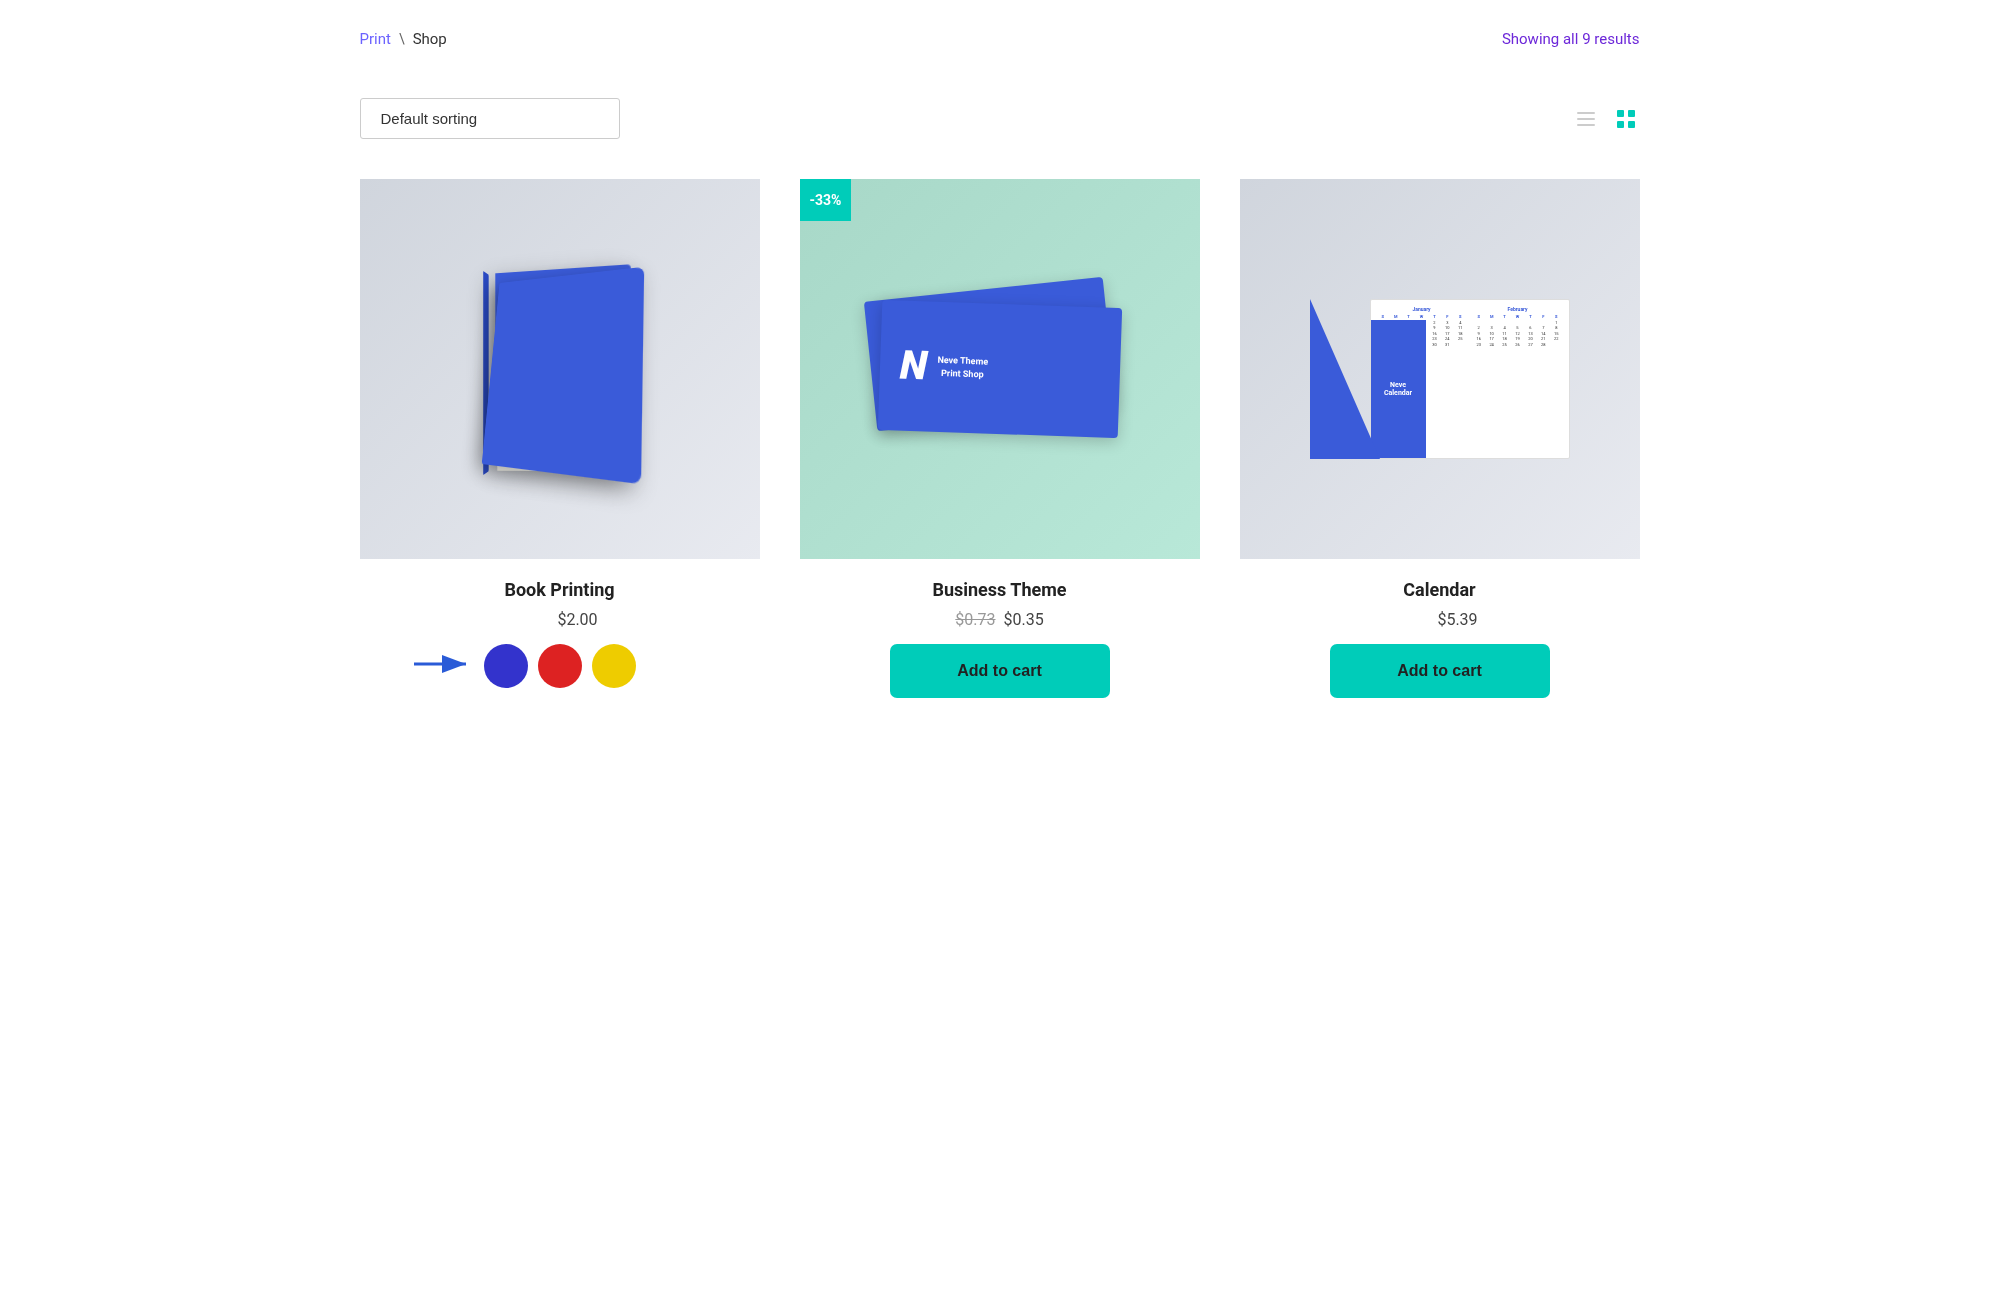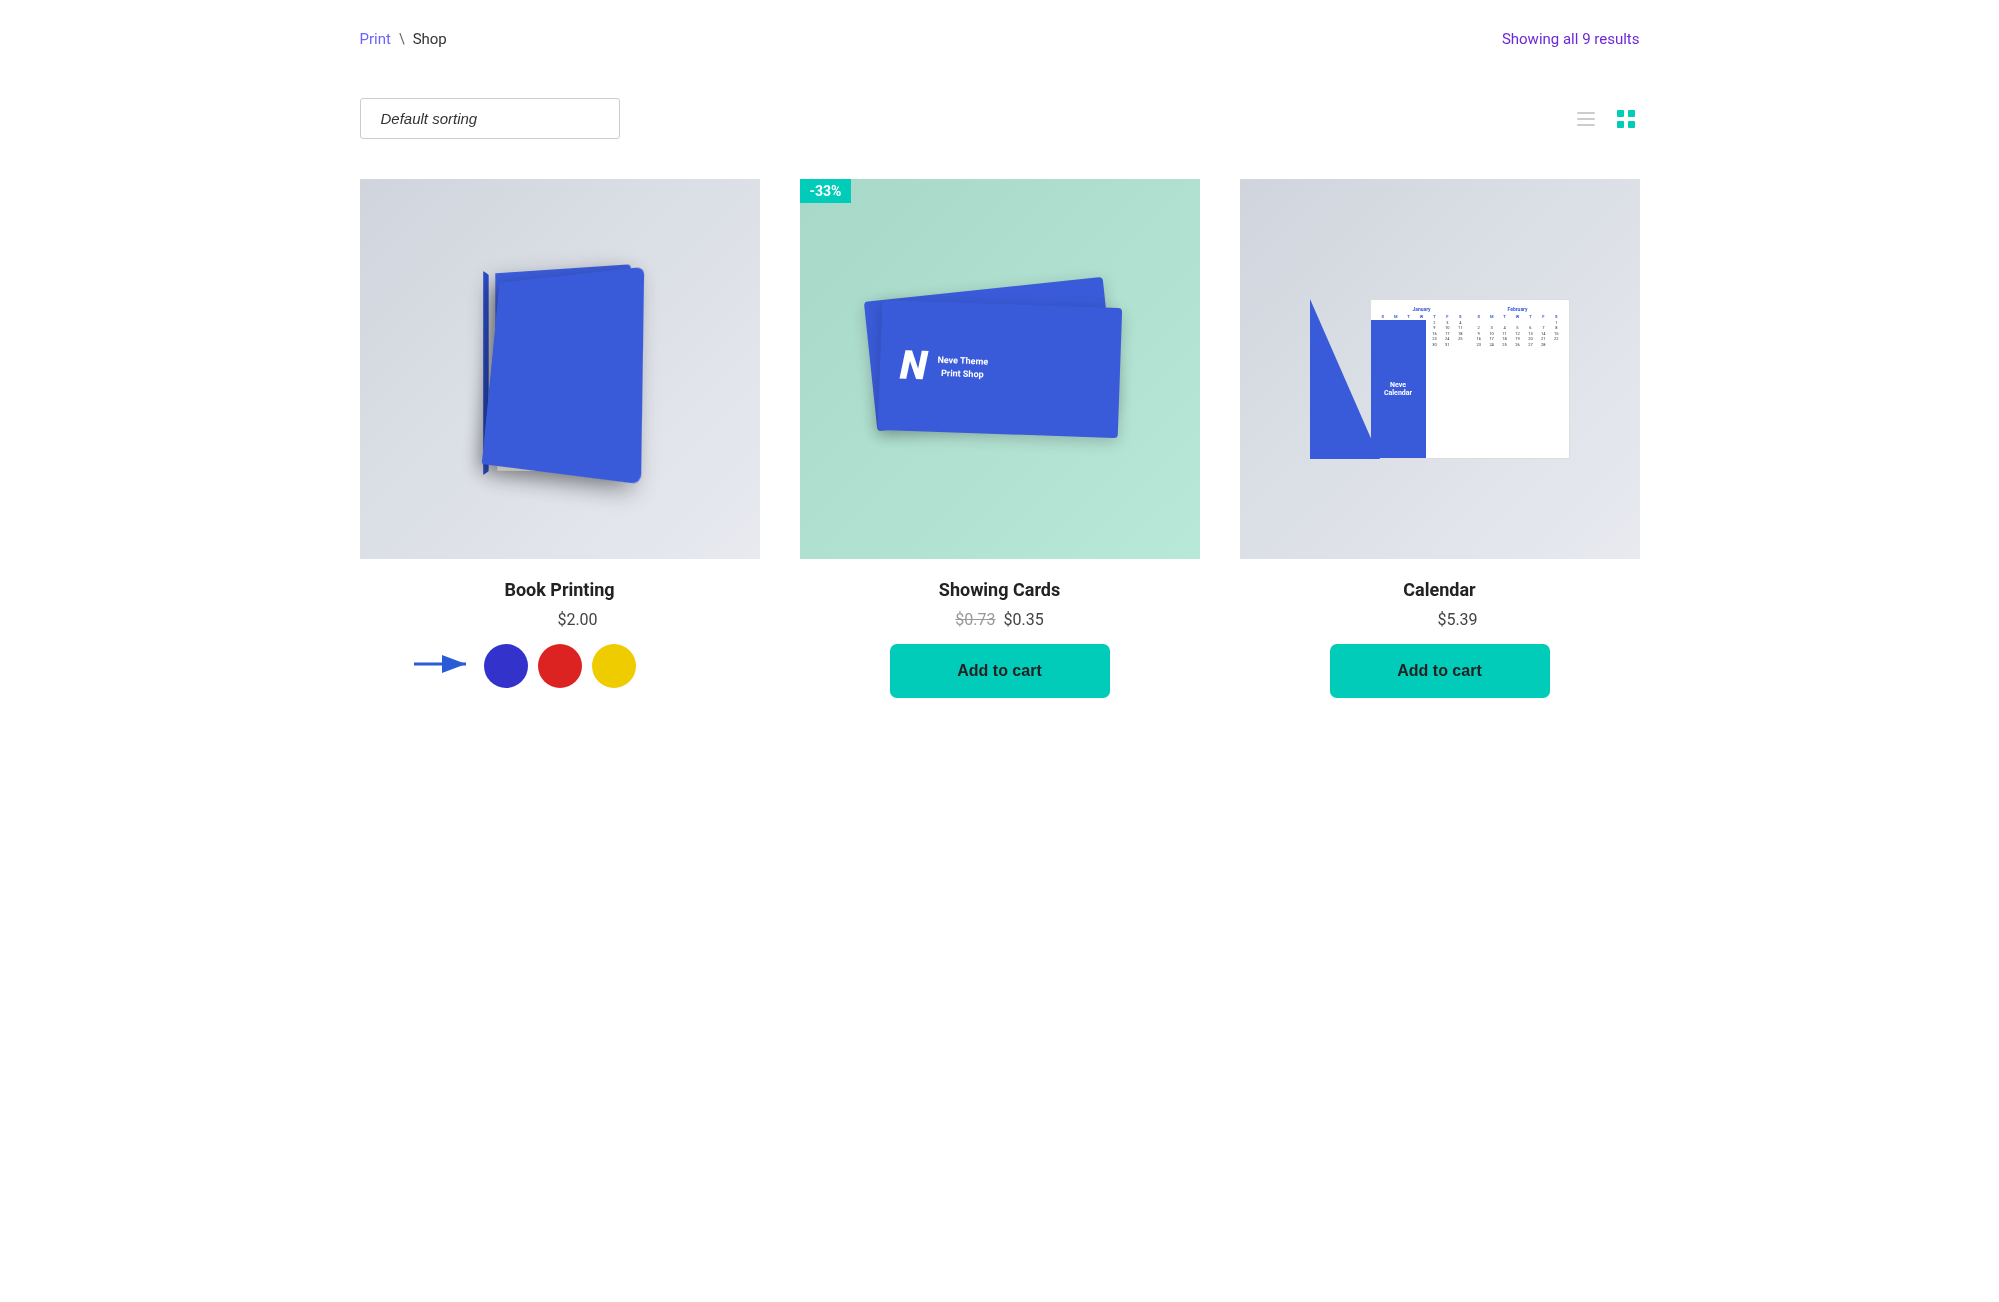--- a/index.html
+++ b/index.html
@@ -62,21 +62,20 @@
     }
     .sort-select-wrapper select {
       border: none;
       outline: none;
       font-size: 15px;
       color: #333;
       background: transparent;
       width: 100%;
       cursor: pointer;
       appearance: none;
-      font-style: italic;
       -webkit-appearance: none;
     }
     .view-icons {
       display: flex;
       align-items: center;
       gap: 12px;
     }
     .view-icon {
       cursor: pointer;
       color: #ccc;
@@ -269,21 +268,21 @@
 
     
     .discount-badge {
       position: absolute;
       top: 0;
       left: 0;
       background: #00ccb9;
       color: white;
       font-size: 14px;
       font-weight: bold;
-      padding: 4px 10px;
+      padding: 13px 10px;
       z-index: 10;
     }
 
     
     .product-name {
       font-size: 18px;
       font-weight: 700;
       margin-bottom: 10px;
       color: #222;
     }
@@ -448,21 +447,21 @@
               <div class="bcard-n">N</div>
               <div class="bcard-text">Neve Theme<br>Print Shop<br>Neve</div>
             </div>
             <div class="bcard bcard-2">
               <div class="bcard-n">N</div>
               <div class="bcard-text">Neve Theme<br>Print Shop</div>
             </div>
           </div>
         </div>
       </div>
-      <h3 class="product-name">Showing Cards</h3>
+      <h3 class="product-name">Business Theme</h3>
       <div class="product-price">
         <span class="price-original">$0.73</span>
         <span class="price-current">$0.35</span>
       </div>
       <button class="btn-add-to-cart">Add to cart</button>
     </div>
 
     <div class="product-card">
       <div class="product-image-wrapper">
         <div class="img-calendar">

